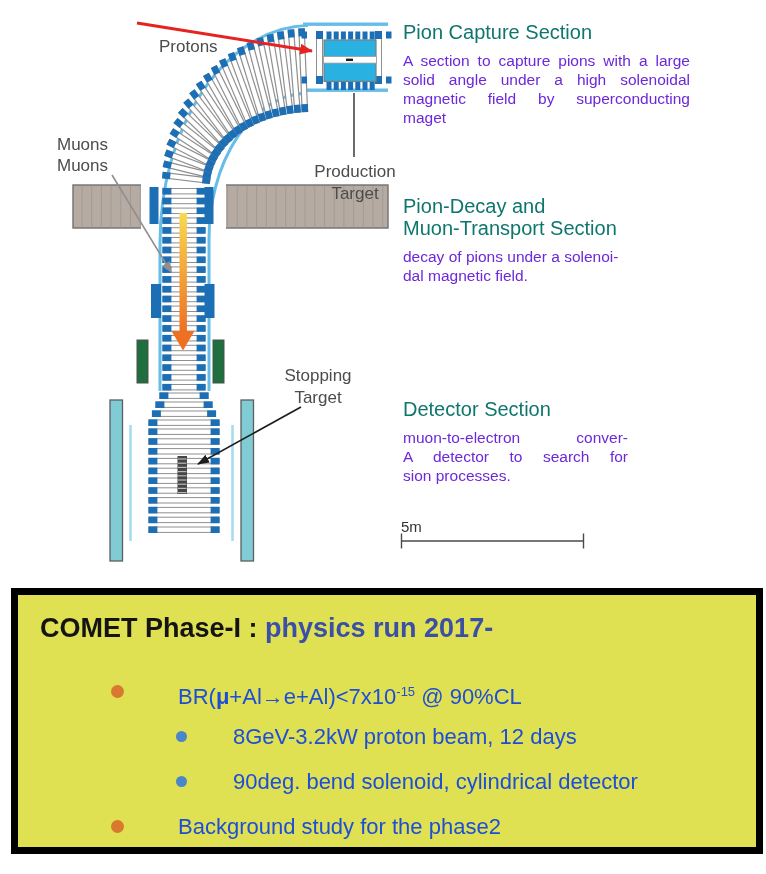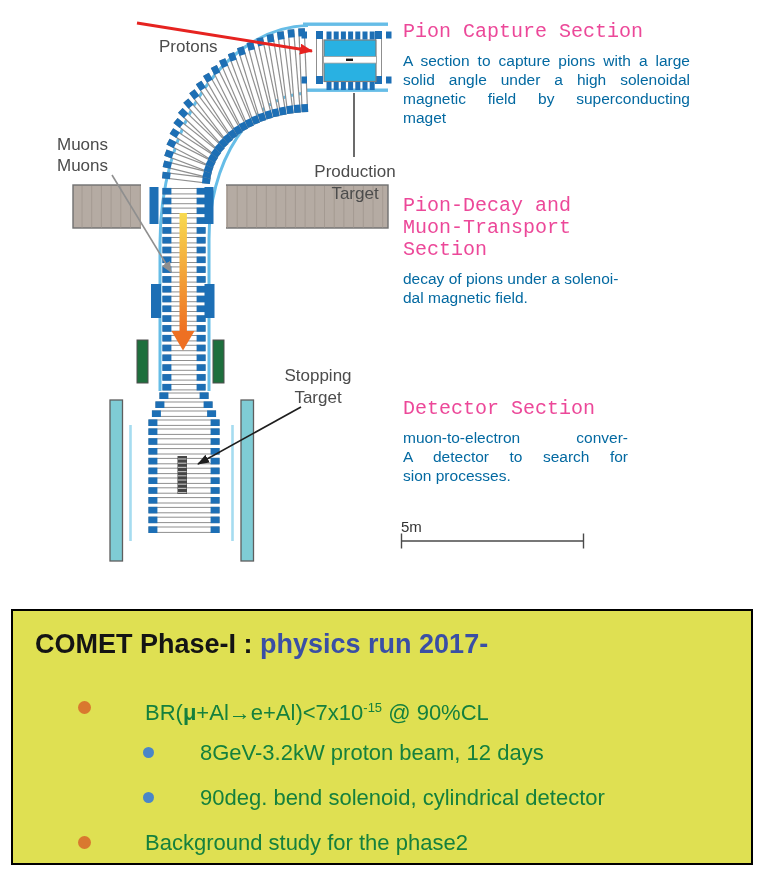--- a/index.html
+++ b/index.html
@@ -3,31 +3,31 @@
 <meta charset="utf-8">
 <style>
   html,body{margin:0;padding:0;background:#ffffff;}
   .stage{position:relative;width:766px;height:874px;background:#ffffff;
          font-family:"Liberation Sans",sans-serif;overflow:hidden;}
   .abs{position:absolute;}
   svg{position:absolute;left:0;top:0;}
   .dlabel{color:#4c4c4c;font-size:17px;line-height:21px;white-space:nowrap;}
   .dlabel.center{text-align:center;white-space:normal;}
   .sec{position:absolute;left:403px;}
-  .sec-title{color:#ec4899;font-size:20px;line-height:22px;font-family:Liberation Mono, monospace;}
-  .sec-body{margin-top:8px;color:#0369a1;font-size:15.5px;line-height:19px;}
+  .sec-title{color:#0f766e;font-size:20px;line-height:22px;}
+  .sec-body{margin-top:8px;color:#6d28d9;font-size:15.5px;line-height:19px;}
   .jl{text-align:justify;text-align-last:justify;}
   .scale-label{color:#333;font-size:15px;text-align:left;}
   
-  .summary{position:absolute;left:11px;top:609px;width:738px;height:252px;
-           background:#dfe052;border:2px solid #000000;}
+  .summary{position:absolute;left:11px;top:588px;width:738px;height:252px;
+           background:#dfe052;border:7px solid #000000;}
   .sum-title{position:absolute;left:22px;top:18px;font-size:27px;font-weight:bold;
              color:#141414;white-space:nowrap;}
   .sum-title .blue{color:#3a4fa5;}
-  .srow{position:absolute;height:27px;font-size:22px;line-height:27px;color:#15803d;}
+  .srow{position:absolute;height:27px;font-size:22px;line-height:27px;color:#1d4ed8;margin-left:28px;}
   .dot{position:absolute;border-radius:50%;}
   .dot.orange{width:13px;height:13px;background:#d9782f;top:7px;}
   .dot.blue{width:11px;height:11px;background:#4a86c8;top:8px;}
   .stext{position:absolute;top:0;white-space:nowrap;}
   .mu{font-weight:bold;}
   sup{font-size:13px;}
 </style>
 </head>
 <body>
 

